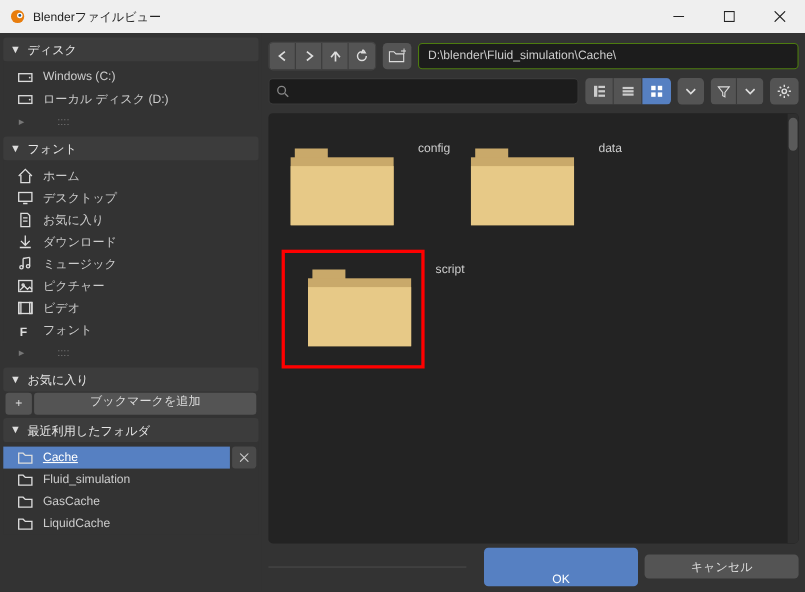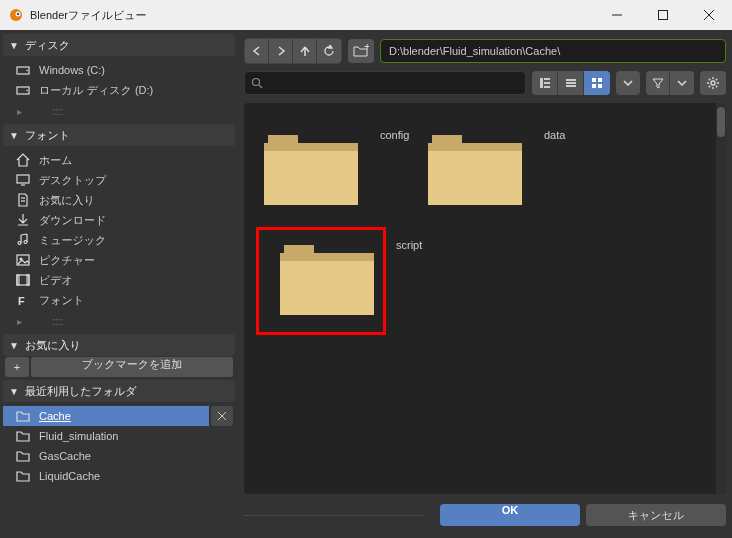--- a/index.html
+++ b/index.html
@@ -55,21 +55,21 @@
 .filearea { flex: 1; margin: 0 6px 4px 6px; background: #232323; border-radius: 4px; display: flex; position: relative; overflow: hidden; }
 .files { flex: 1; display: flex; padding: 26px 20px; gap: 34px; align-content: flex-start; flex-wrap: wrap; }
 .file-item { width: 130px; display: flex; flex-direction: row; align-items: flex-start; gap: 22px; }
 .file-item.highlighted { outline: 3px solid #f00; outline-offset: -3px; padding: 12px 24px 20px; margin: -12px -8px -20px; }
 .folder-icon { width: 94px; height: 76px; position: relative; }
 .scrollbar { width: 10px; background: #2f2f2f; position: relative; }
 .thumb { position: absolute; top: 4px; left: 1px; width: 8px; height: 30px; background: #5a5a5a; border-radius: 4px; }
 
 .footer { height: 34px; margin: 0 6px 6px 6px; display: flex; align-items: center; justify-content: flex-end; gap: 6px; }
 .spacer-line { flex: 1; border-top: 1px solid #4a4a4a; height: 1px; align-self: center; margin-right: 10px; }
-.ok-btn { width: 140px; height: 22px; background: #5680c2; color: #fff; border-radius: 4px; display: flex; align-items: flex-start; justify-content: center; font-weight: bold; }
+.ok-btn { width: 140px; height: 35px; background: #5680c2; color: #fff; border-radius: 4px; display: flex; align-items: flex-end; justify-content: center; }
 .cancel-btn { width: 140px; height: 22px; background: #545454; color: #ddd; border-radius: 4px; display: flex; align-items: center; justify-content: center; }
 svg { display: block; }
 </style>
 </head>
 <body>
 
 <div class="titlebar">
   <span class="titlebar-icon">
     <svg viewBox="0 0 16 16">
         <circle cx="8" cy="8" r="6" fill="#e87d0d"></circle>

